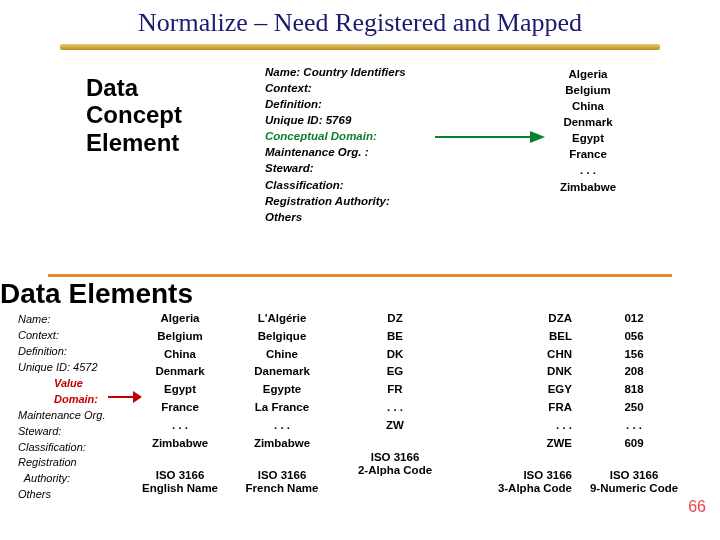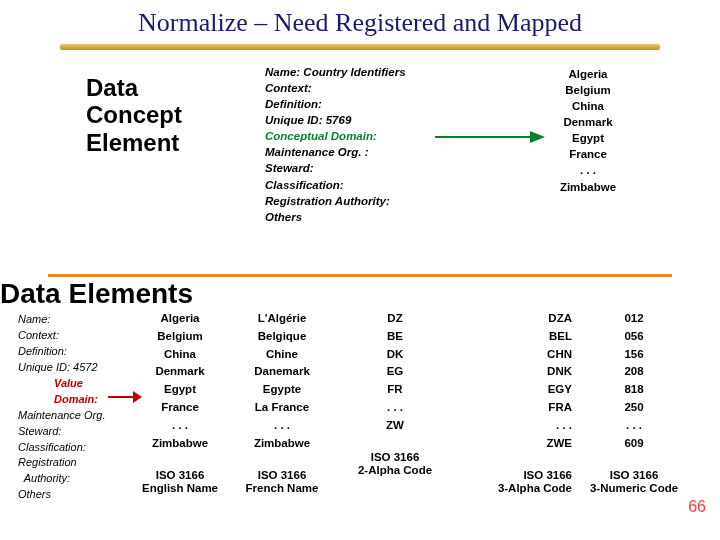--- a/index.html
+++ b/index.html
@@ -264,21 +264,21 @@
       <div>012</div>
       <div>056</div>
       <div>156</div>
       <div>208</div>
       <div>818</div>
       <div>250</div>
       <div>. . .</div>
       <div>609</div>
       <div class="col-foot">
         <div>ISO 3166</div>
-        <div>3-Numeric Code</div>
+        <div>9-Numeric Code</div>
       </div>
     </div>
   </div>
 </div>
 
 <svg class="arrow2-svg" viewBox="0 0 34 18">
   <line x1="0" y1="9" x2="25" y2="9" stroke="#c00000" stroke-width="2"></line>
   <polygon points="25,3 34,9 25,15" fill="#c00000"></polygon>
 </svg>
 

